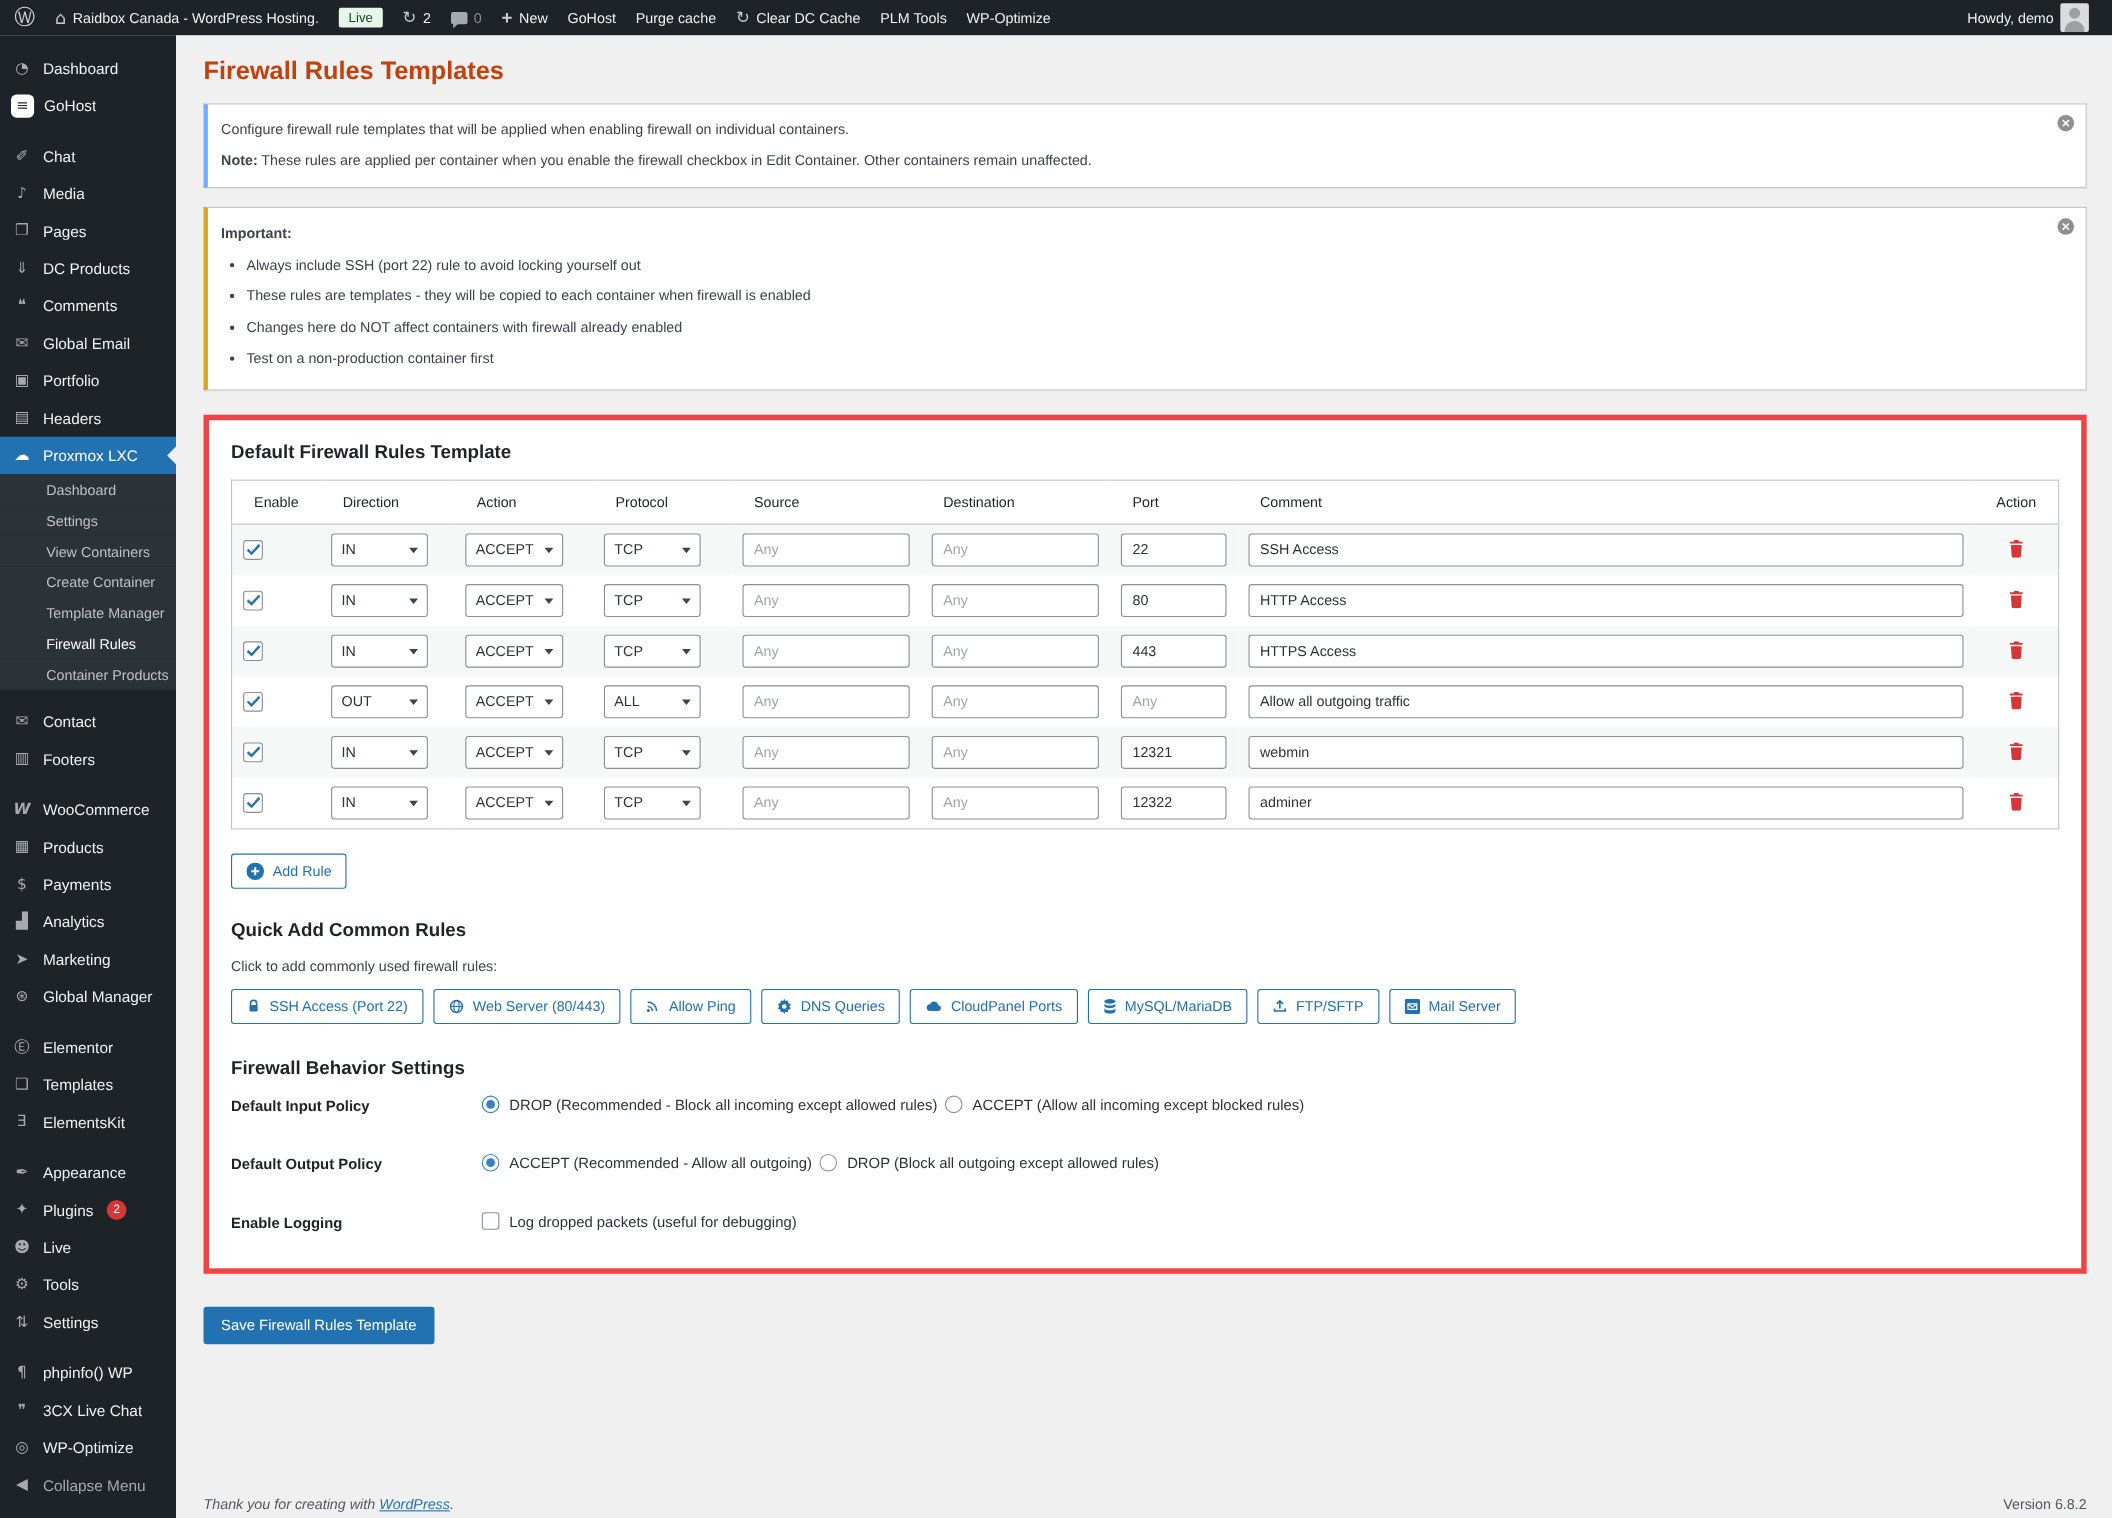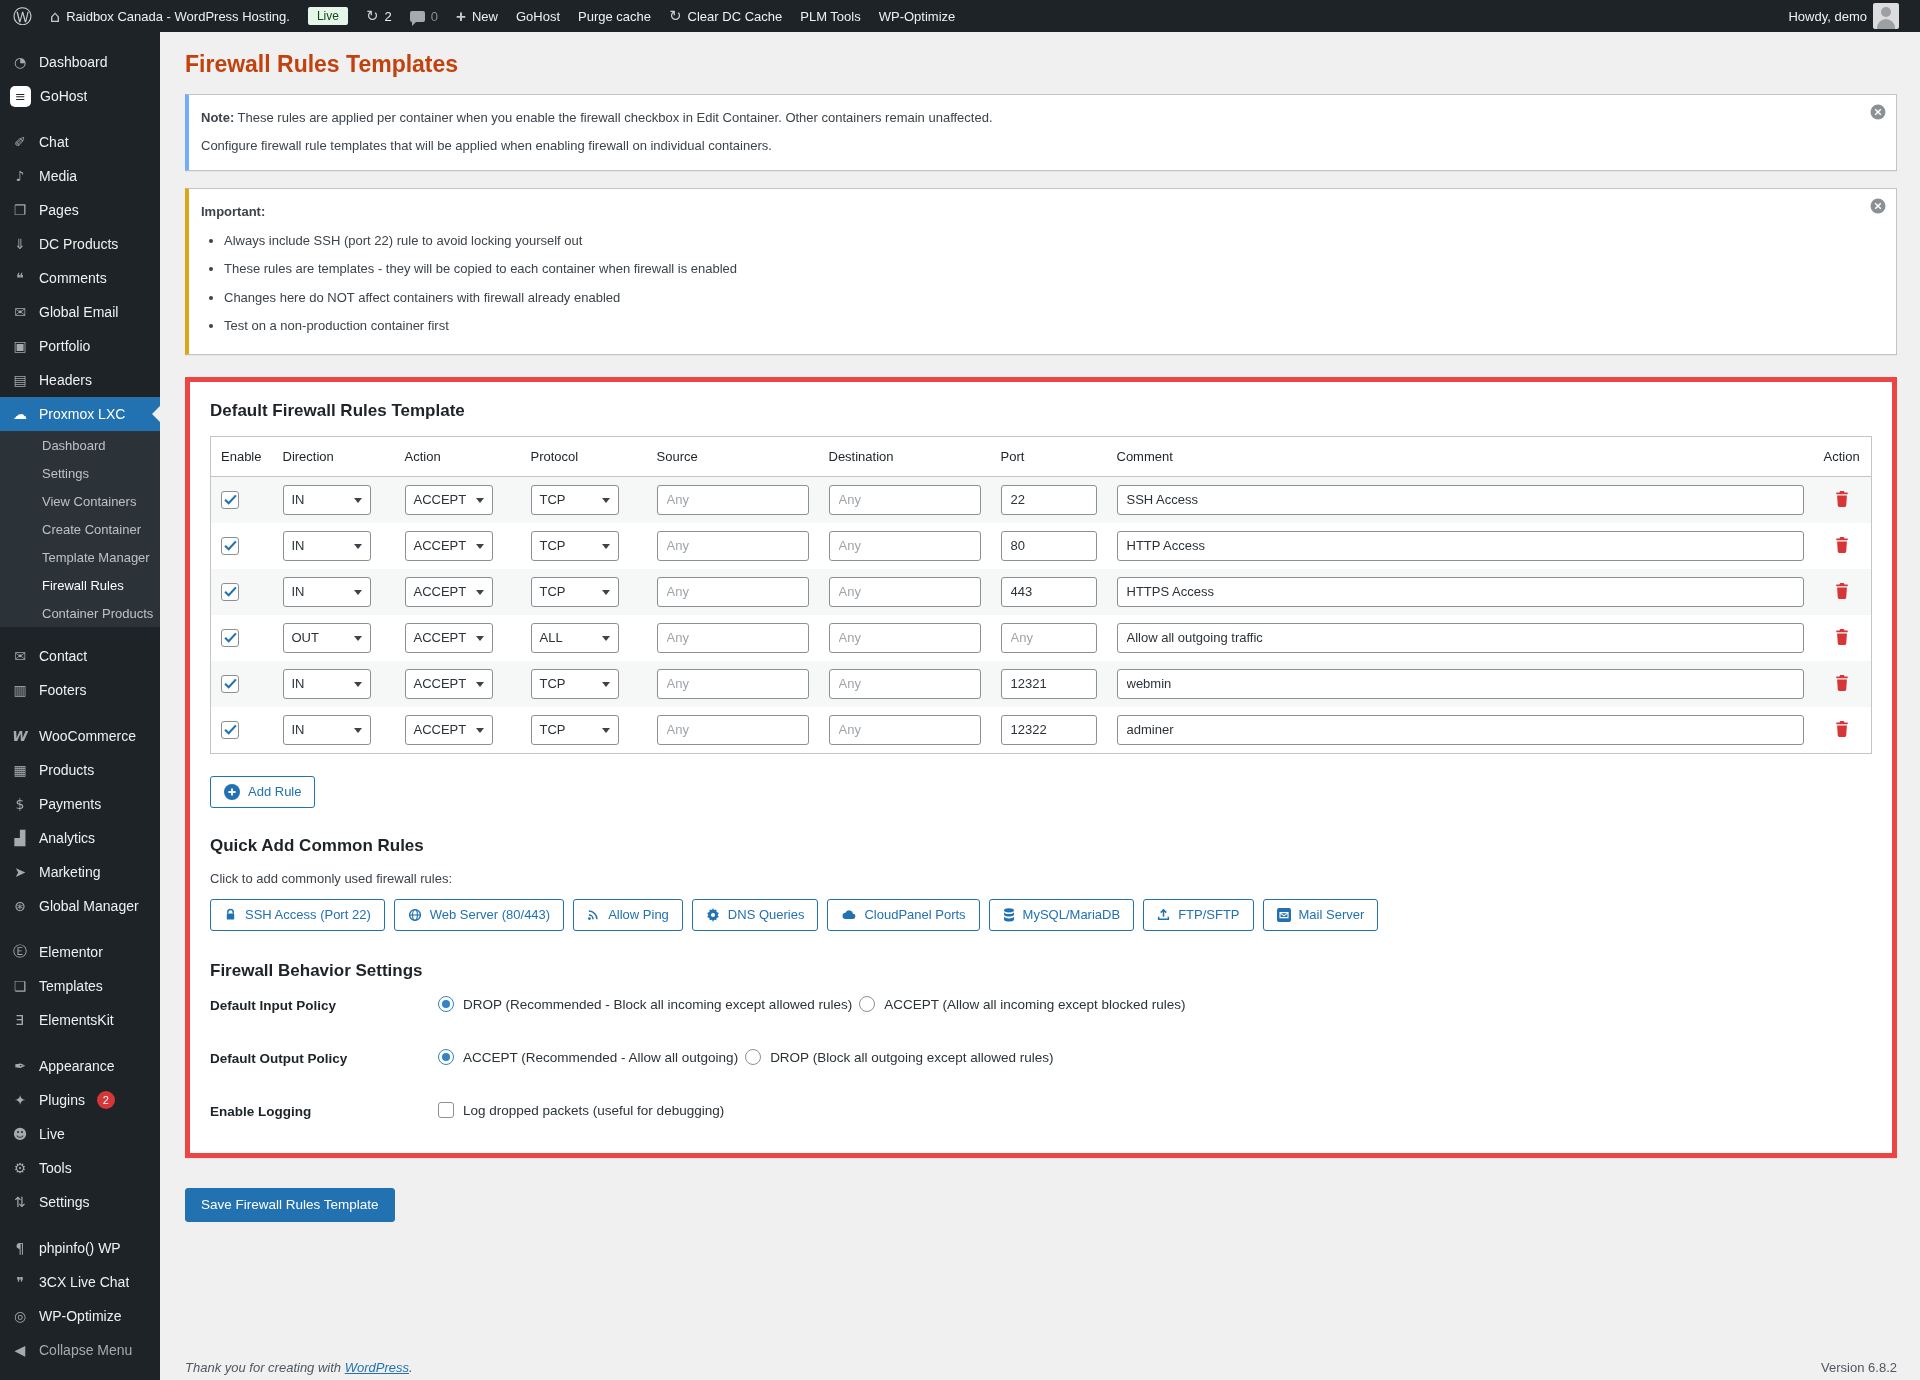--- a/index.html
+++ b/index.html
@@ -53,21 +53,21 @@
   h2 { font-size:17px; font-weight:600; color:#1d2327; margin:0 0 15px; }
   .notice { background:#fff; border:1px solid #c3c4c7; border-left:4px solid #72aefd; box-shadow:0 1px 1px rgba(0,0,0,.04); padding:5px 44px 7px 12px; position:relative; margin-bottom:17px; font-size:13px; color:#3c434a; }
   .notice.warning { border-left-color:#dba617; }
   .notice p { margin:8px 0; line-height:1.5; }
   .notice ul { margin:6px 0 11px; padding-left:23px; }
   .notice li { margin:9px 0; line-height:1.5; }
   .dismiss { position:absolute; top:9px; right:10px; background:none; border:0; padding:0; cursor:pointer; line-height:0; }
   .panel { background:#fff; border:5px solid #ef4444; box-shadow:0 1px 1px rgba(0,0,0,.04); padding:19px 20px 34px; margin-top:22px; }
   
   table.rules { width:100%; border-collapse:collapse; border:1px solid #c3c4c7; margin-bottom:20px; }
-  .rules th { font-weight:400; text-align:left; font-size:13px; color:#1d2327; padding:12px 10px; border-bottom:1px solid #c3c4c7; background:#fff; }
+  .rules th { font-weight:400; text-align:left; font-size:13px; color:#1d2327; padding:12px 20px; border-bottom:1px solid #c3c4c7; background:#fff; }
   .rules td { padding:8px 10px; font-size:13px; vertical-align:middle; }
   .rules tbody tr:nth-child(odd) { background:#f6f7f7; }
   .checkbox { width:18px; height:18px; border:1px solid #8c8f94; border-radius:3px; background:#fff; display:inline-flex; align-items:center; justify-content:center; cursor:pointer; }
   .select { height:30px; min-width:88px; background:#fff; border:1px solid #8c8f94; border-radius:3px; display:inline-flex; align-items:center; justify-content:space-between; gap:10px; padding:0 8px; color:#2c3338; cursor:pointer; font-size:13px; }
   .chev { width:0; height:0; border:4px solid transparent; border-top:5px solid #3c434a; margin-top:5px; }
   input.txt { height:30px; border:1px solid #8c8f94; border-radius:3px; padding:0 9px; font-size:13px; color:#2c3338; background:#fff; font-family:inherit; }
   input.txt::placeholder { color:#a0a5aa; }
   .src,.dst { width:152px; } .prt { width:96px; } .cmt { width:100%; }
   .trash { background:none; border:0; padding:2px 4px; cursor:pointer; line-height:0; }
   .add-rule { display:inline-flex; align-items:center; gap:8px; background:#fff; border:1px solid #2271b1; color:#2271b1; height:32px; padding:0 13px; border-radius:3px; font-size:13px; cursor:pointer; margin:2px 0 28px; font-family:inherit; }
@@ -331,22 +331,22 @@
         <span class="mi-label" data-name="sidebar-item-label">Collapse Menu</span>
 
       </li>
       </ul>
   </aside>
 
   <main data-name="main-content">
     <h1 data-name="page-title">Firewall Rules Templates</h1>
 
     <div class="notice" data-name="info-notice">
+      <p data-name="info-notice-text">Configure firewall rule templates that will be applied when enabling firewall on individual containers.</p>
       <p><strong data-name="note-label">Note:</strong> <span data-name="note-text">These rules are applied per container when you enable the firewall checkbox in Edit Container. Other containers remain unaffected.</span></p>
-      <p data-name="info-notice-text">Configure firewall rule templates that will be applied when enabling firewall on individual containers.</p>
       <button class="dismiss" data-name="dismiss-notice-button"><svg width="16" height="16" viewBox="0 0 16 16" data-name="close-icon">
             <circle cx="8" cy="8" r="7.5" fill="#8c8f94"></circle>
             <path d="M5.2 5.2l5.6 5.6M10.8 5.2l-5.6 5.6" stroke="#fff" stroke-width="1.5"></path>
           </svg></button>
     </div>
 
     <div class="notice warning" data-name="important-notice">
       <p><strong data-name="important-title">Important:</strong></p>
       <ul>
 

